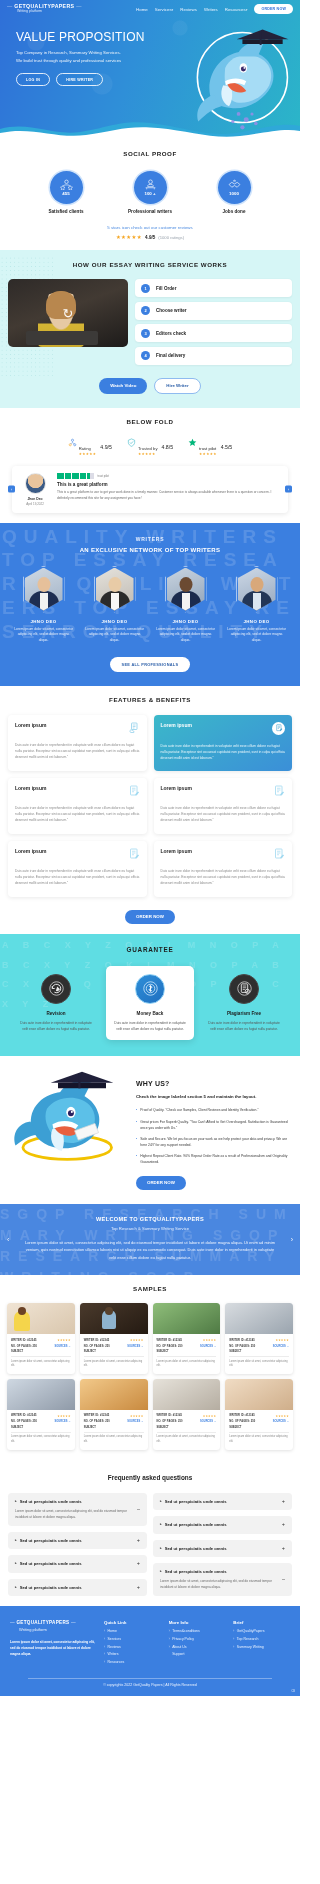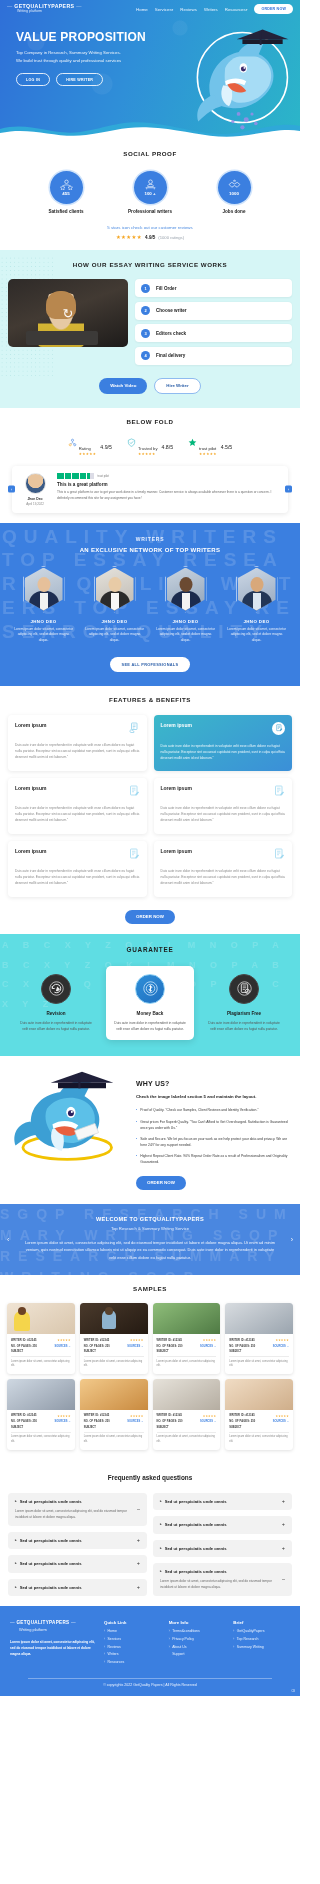--- a/index.html
+++ b/index.html
@@ -44,21 +44,21 @@
   .nav-link {
     color: #eaf3ff; font-size: 4.4px; white-space: nowrap; cursor: pointer;
   }
   .caret { font-size: 3.4px; opacity: .85; }
   .nav-cta {
     background: #fff; color: #2f6fd8; font-size: 3.6px; font-weight: bold;
     border-radius: 9px; padding: 3px 7px; letter-spacing: .2px; white-space: nowrap;
     cursor: pointer; border: none;
   }
   .hero-body { position: relative; z-index: 3; padding: 16px 0 0 16px; width: 160px; }
-  .hero-title { color: #fff; font-size: 12px; font-weight: bold; letter-spacing: .2px; }
+  .hero-title { color: #fff; font-size: 12px; font-weight: normal; letter-spacing: .2px; }
   .hero-sub { color: rgba(255,255,255,.92); font-size: 4.3px; line-height: 1.75; margin-top: 5px; }
   .hero-btns { display: flex; gap: 6px; margin-top: 9px; }
   .btn-ghost {
     border: .8px solid rgba(255,255,255,.85); color: #fff; background: transparent;
     font-size: 3.6px; font-weight: bold; border-radius: 9px; padding: 3.5px 9px;
     letter-spacing: .3px; cursor: pointer;
   }
   .dolphin-wrap {
     position: absolute; right: 2px; top: 18px; width: 115px; height: 120px; z-index: 2;
   }

